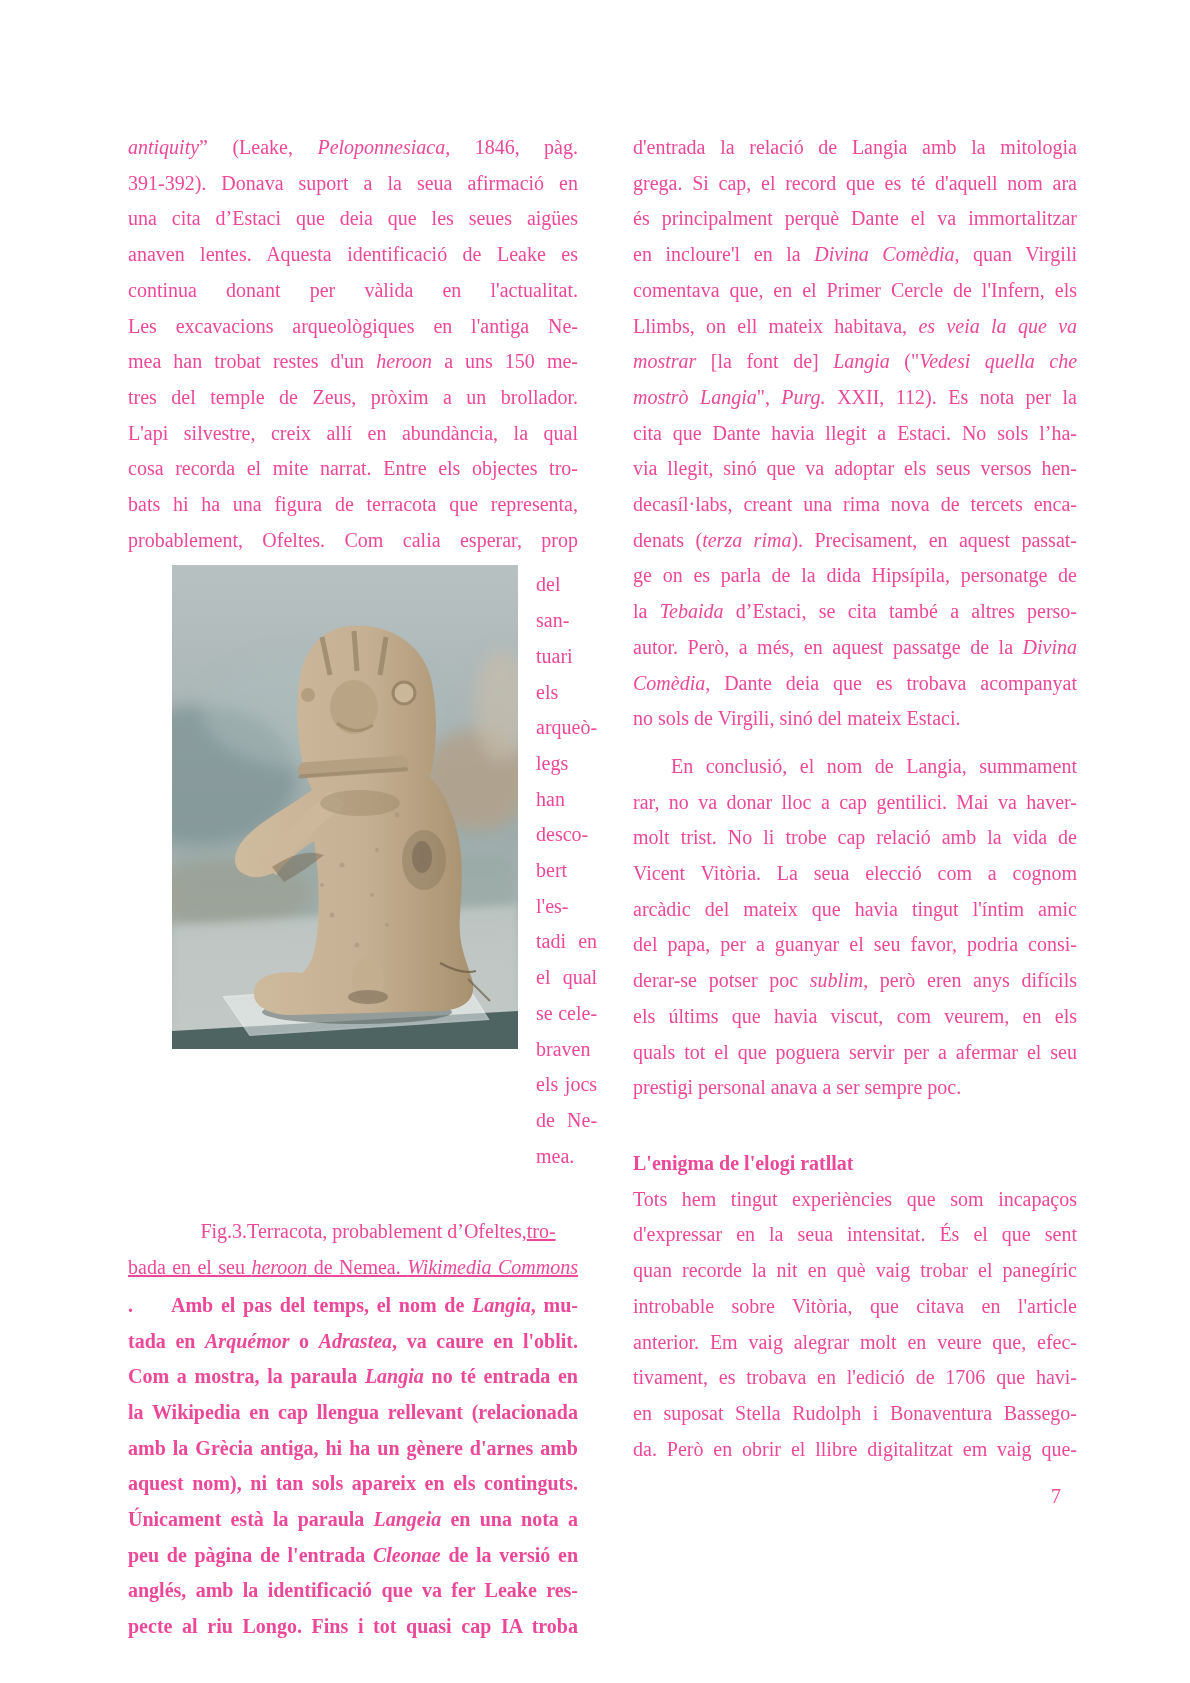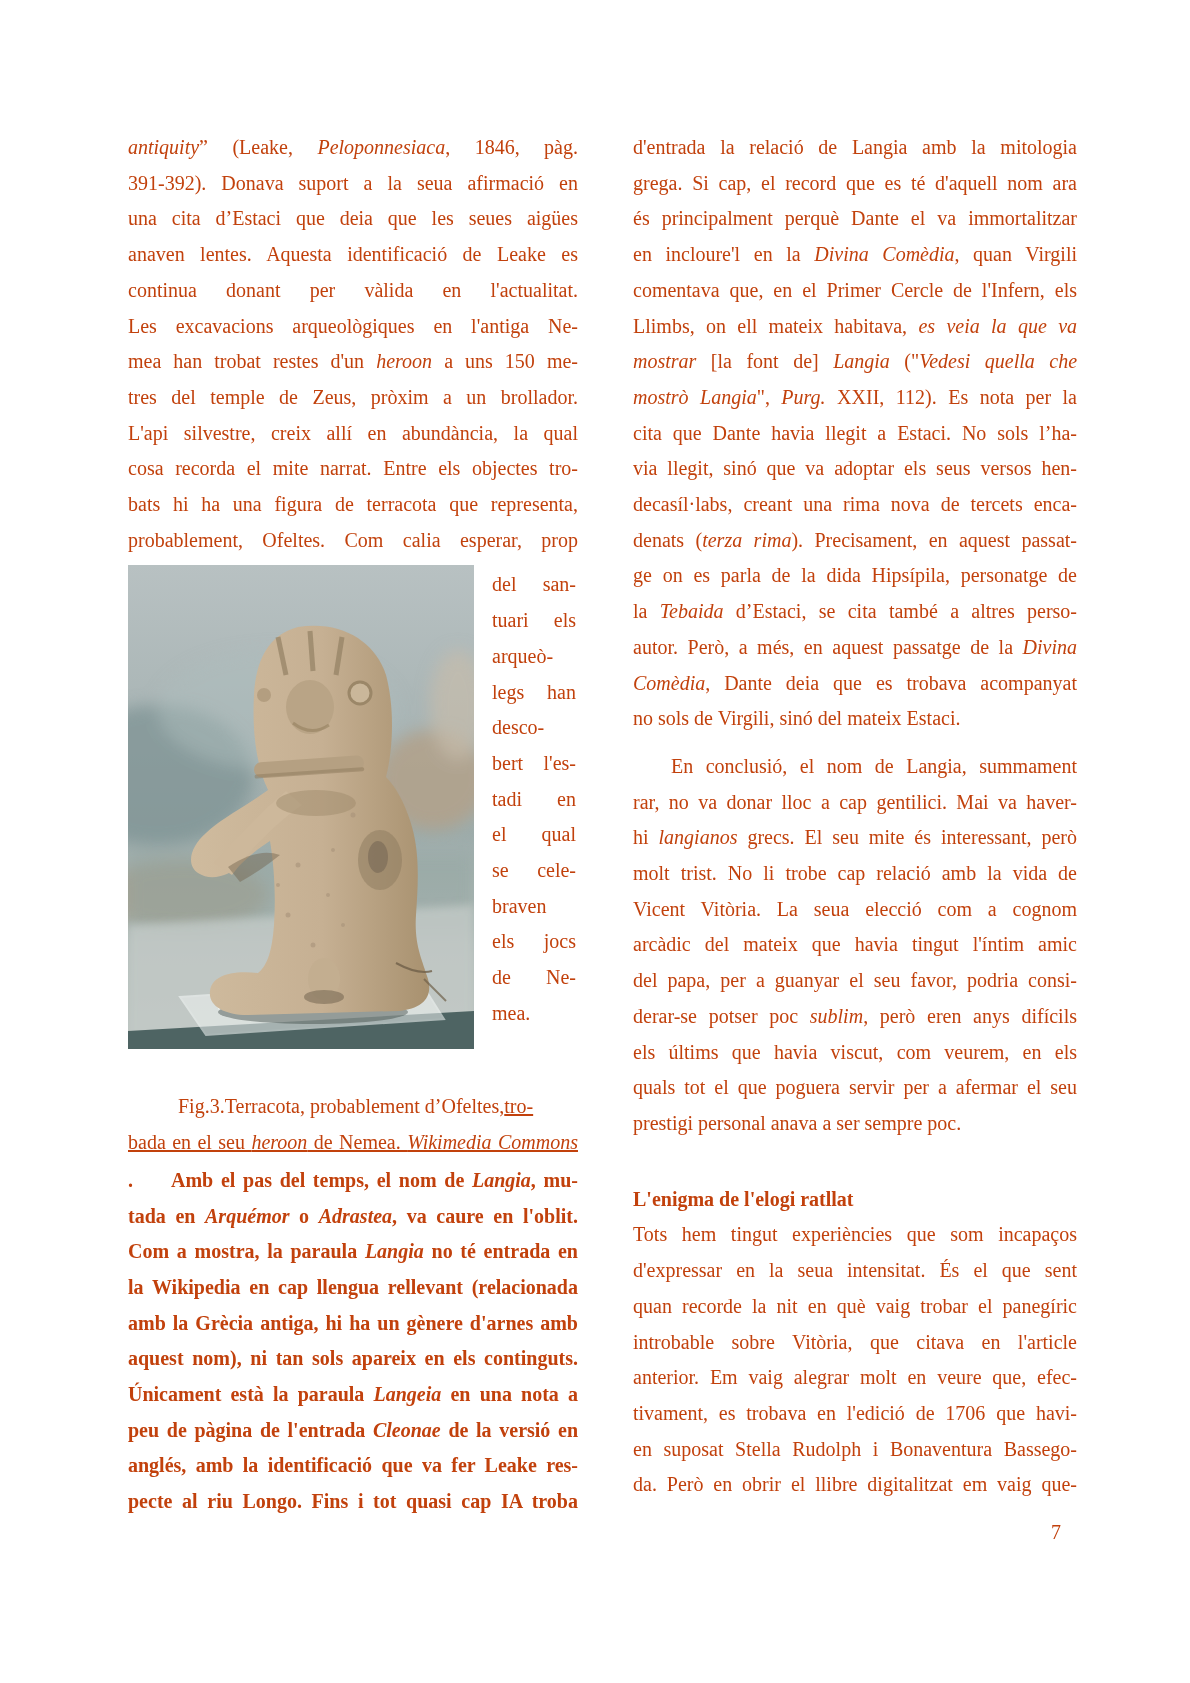--- a/index.html
+++ b/index.html
@@ -2,36 +2,36 @@
 <html><head>
 <meta charset="utf-8">
 <style>
   html,body{margin:0;padding:0;background:#ffffff;}
   .page{
     position:relative;
     width:1190px;height:1683px;
     background:#ffffff;
     font-family:"Liberation Serif","DejaVu Serif",serif;
     font-size:20px;
-    color:#c2410c;
+    color:#ec4899;
     overflow:hidden;
   }
   .col{position:absolute;top:130px;}
   .col-left{left:128px;width:450px;}
   .col-right{left:633px;width:444px;}
   .line{line-height:35.7px;text-align:justify;text-align-last:justify;}
   .line-last{text-align-last:left;}
   .it{font-style:italic;}
   .un{text-decoration:underline;}
   .tab{display:inline-block;width:38px;}
-  .figure-row{display:flex;margin-top:7px;}
+  .figure-row{display:flex;margin-top:7px;margin-left:44px;}
   .fig-img{width:346px;height:484px;flex:none;display:block;}
   .wrap-col{width:84px;margin-left:18px;padding-top:2px;}
   .caption{margin-top:40px;}
-  .cap1{display:flex;justify-content:flex-start;padding-left:50px;line-height:35.7px;}
+  .cap1{display:flex;justify-content:center;padding-left:50px;line-height:35.7px;}
   .cap2{line-height:35.7px;text-align:justify;text-align-last:justify;}
   .para2-left{margin-top:2px;font-weight:bold;}
   .para2-right{margin-top:12px;}
   .heading{font-weight:bold;line-height:35.7px;margin-top:40px;}
   .pagenum{text-align:right;padding-right:16px;margin-top:12px;line-height:35.7px;}
 </style>
 </head>
 <body>
 
 <div class="page">
@@ -180,21 +180,20 @@
         <div class="line">denats (<span class="it">terza rima</span>). Precisament, en aquest passat-</div>
         <div class="line">ge on es parla de la dida Hipsípila, personatge de</div>
         <div class="line">la <span class="it">Tebaida</span> d’Estaci, se cita també a altres perso-</div>
         <div class="line">autor. Però, a més, en aquest passatge de la <span class="it">Divina</span></div>
         <div class="line"><span class="it">Comèdia</span>, Dante deia que es trobava acompanyat</div>
         <div class="line line-last">no sols de Virgili, sinó del mateix Estaci.</div>
       </div>
     <div class="para2-right">
         <div class="line"><span class="tab"></span>En conclusió, el nom de Langia, summament</div>
         <div class="line">rar, no va donar lloc a cap gentilici. Mai va haver-</div>
-        <div class="line">hi <span class="it">langianos</span> grecs. El seu mite és interessant, però</div>
         <div class="line">molt trist. No li trobe cap relació amb la vida de</div>
         <div class="line">Vicent Vitòria. La seua elecció com a cognom</div>
         <div class="line">arcàdic del mateix que havia tingut l'íntim amic</div>
         <div class="line">del papa, per a guanyar el seu favor, podria consi-</div>
         <div class="line">derar-se potser poc <span class="it">sublim</span>, però eren anys difícils</div>
         <div class="line">els últims que havia viscut, com veurem, en els</div>
         <div class="line">quals tot el que poguera servir per a afermar el seu</div>
         <div class="line line-last">prestigi personal anava a ser sempre poc.</div>
       </div>
     <div class="heading">L'enigma de l'elogi ratllat</div>

